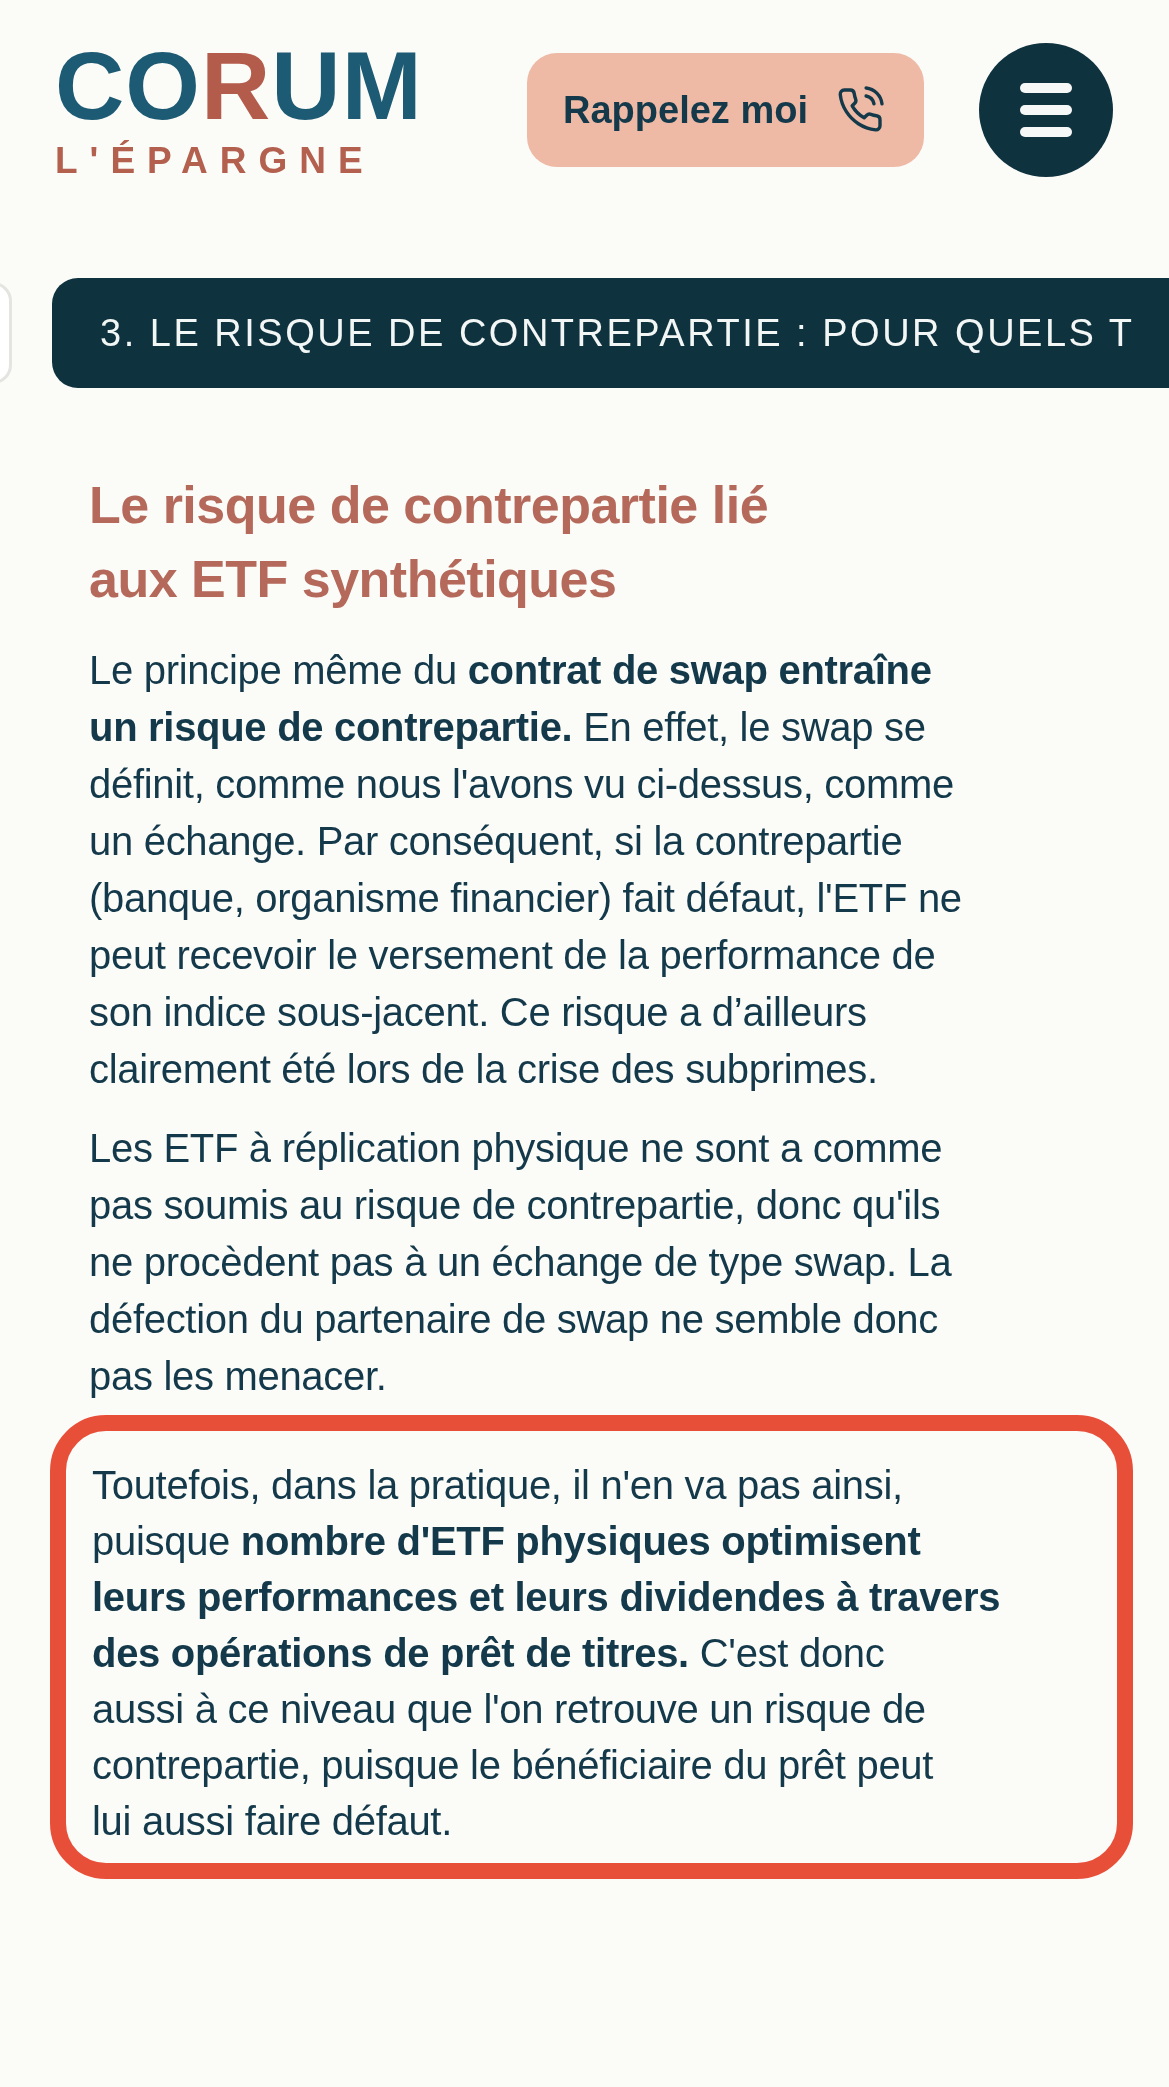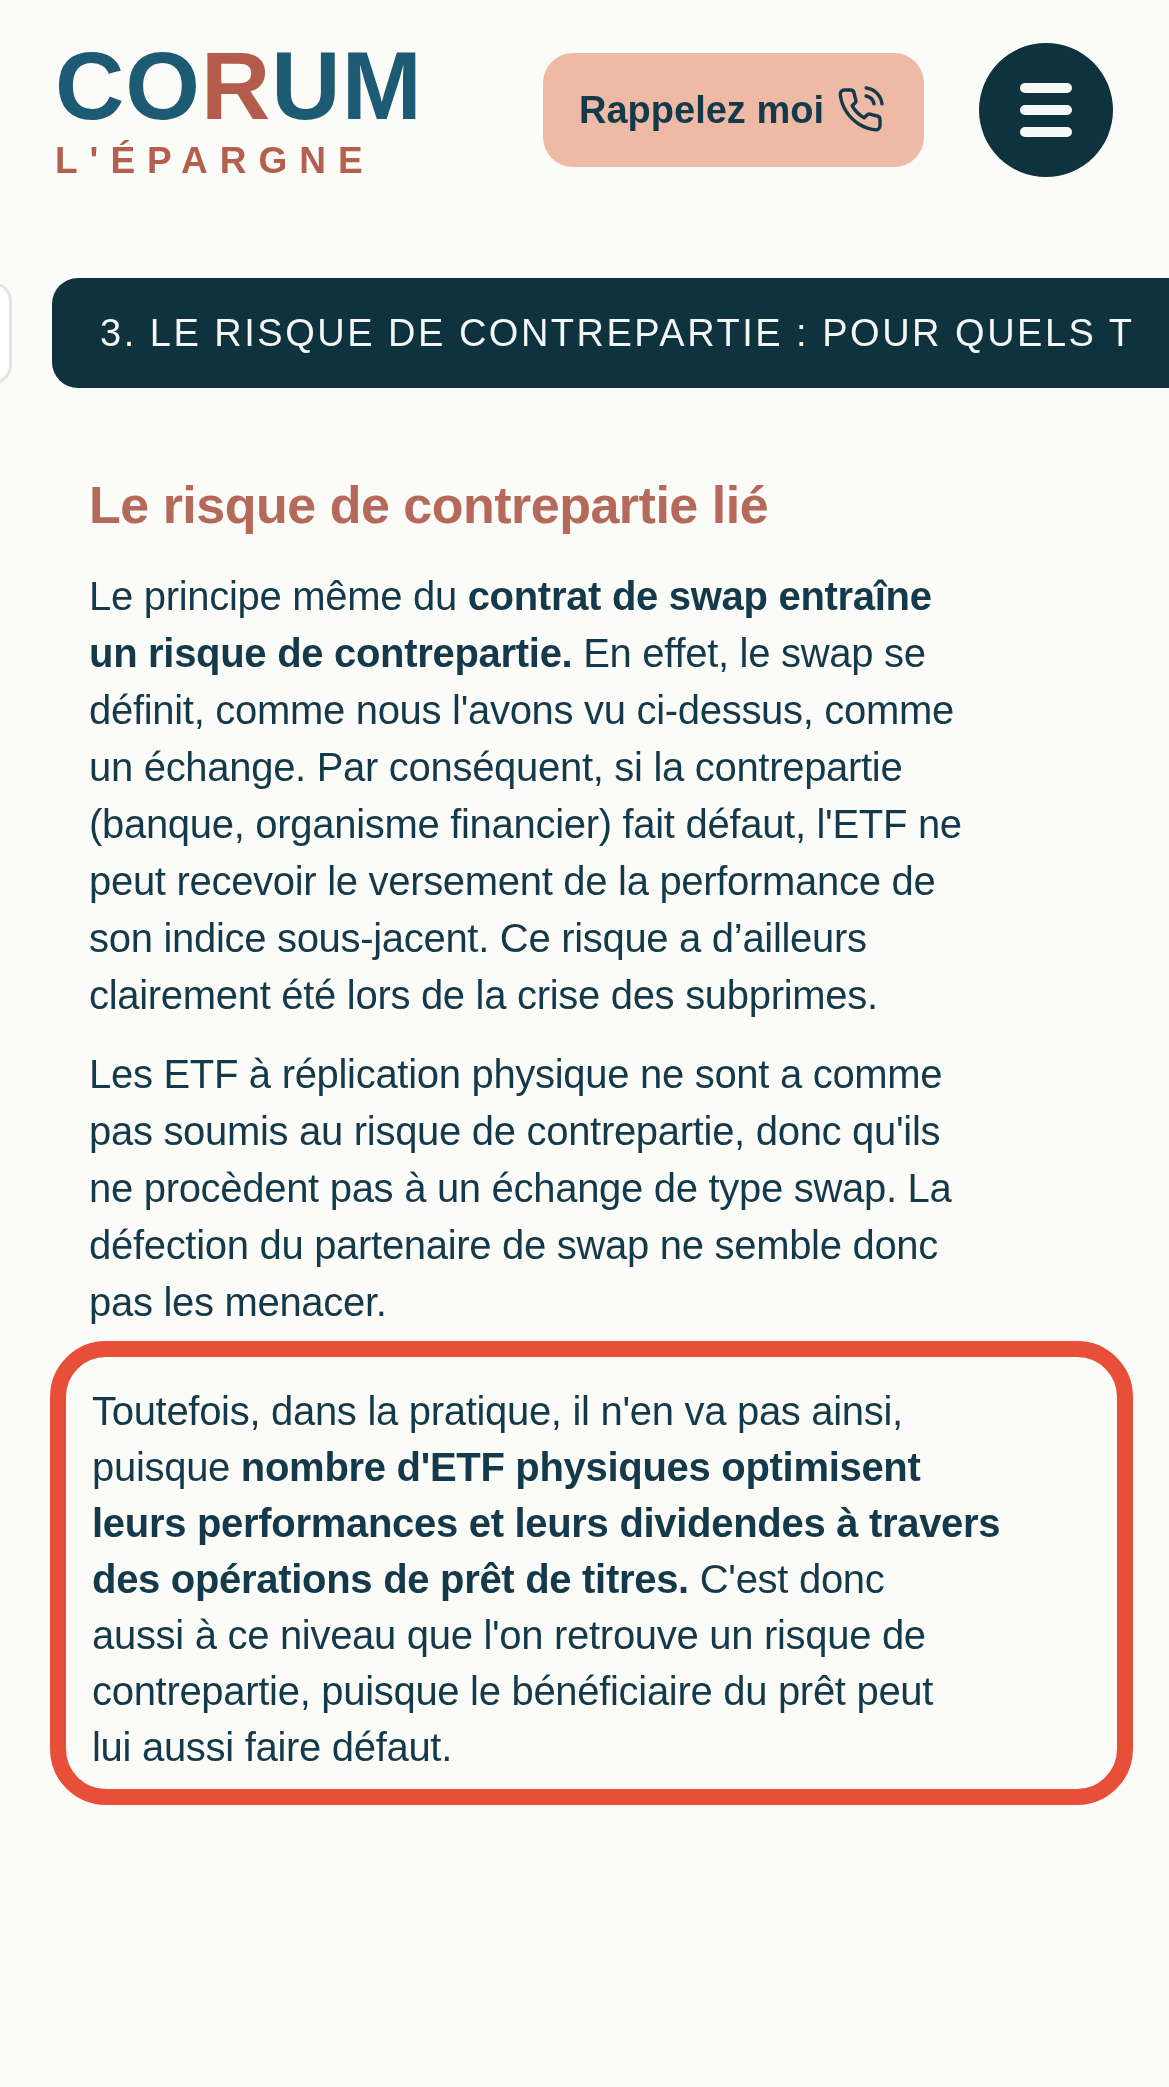--- a/index.html
+++ b/index.html
@@ -41,21 +41,21 @@
     font-weight:600;
     letter-spacing:12px;
     color:#b4604f;
     white-space:nowrap;
   }
   .callback{
     margin-left:auto;
     margin-right:55px;
     display:flex;
     align-items:center;
-    gap:12px;
+    gap:28px;
     background:var(--salmon);
     border:none;
     border-radius:30px;
     height:114px;
     padding:0 40px 0 36px;
     font-family:inherit;
     font-size:38px;
     font-weight:700;
     color:var(--text);
     cursor:pointer;
@@ -179,21 +179,21 @@
 </header>
 
 <div class="tabs">
   <div class="tab-ghost"></div>
   <div class="banner">
     <span>3. LE RISQUE DE CONTREPARTIE : POUR QUELS T</span>
   </div>
 </div>
 
 <main class="content">
-  <h2 class="section-heading h-synthetic"><span>Le risque de contrepartie lié</span><br></h2>
+  <h2 class="section-heading h-synthetic"><span>Le risque de contrepartie lié</span><br><span>aux ETF synthétiques</span></h2>
   <p class="body-text p-synthetic"><span>Le principe même du </span><span class="b">contrat de swap entraîne</span><br><span class="b">un risque de contrepartie.</span><span> En effet, le swap se</span><br><span>définit, comme nous l'avons vu ci-dessus, comme</span><br><span>un échange. Par conséquent, si la contrepartie</span><br><span>(banque, organisme financier) fait défaut, l'ETF ne</span><br><span>peut recevoir le versement de la performance de</span><br><span>son indice sous-jacent. Ce risque a d’ailleurs</span><br><span>clairement été lors de la crise des subprimes.</span></p>
 
   <p class="body-text p-physical"><span>Les ETF à réplication physique ne sont a comme</span><br><span>pas soumis au risque de contrepartie, donc qu'ils</span><br><span>ne procèdent pas à un échange de type swap. La</span><br><span>défection du partenaire de swap ne semble donc</span><br><span>pas les menacer.</span></p>
 </main>
 
 <div class="highlight-box">
   <p class="body-text"><span>Toutefois, dans la pratique, il n'en va pas ainsi,</span><br><span>puisque </span><span class="b">nombre d'ETF physiques optimisent</span><br><span class="b">leurs performances et leurs dividendes à travers</span><br><span class="b">des opérations de prêt de titres.</span><span> C'est donc</span><br><span>aussi à ce niveau que l'on retrouve un risque de</span><br><span>contrepartie, puisque le bénéficiaire du prêt peut</span><br><span>lui aussi faire défaut.</span></p>
 </div>
 
 </body></html>

